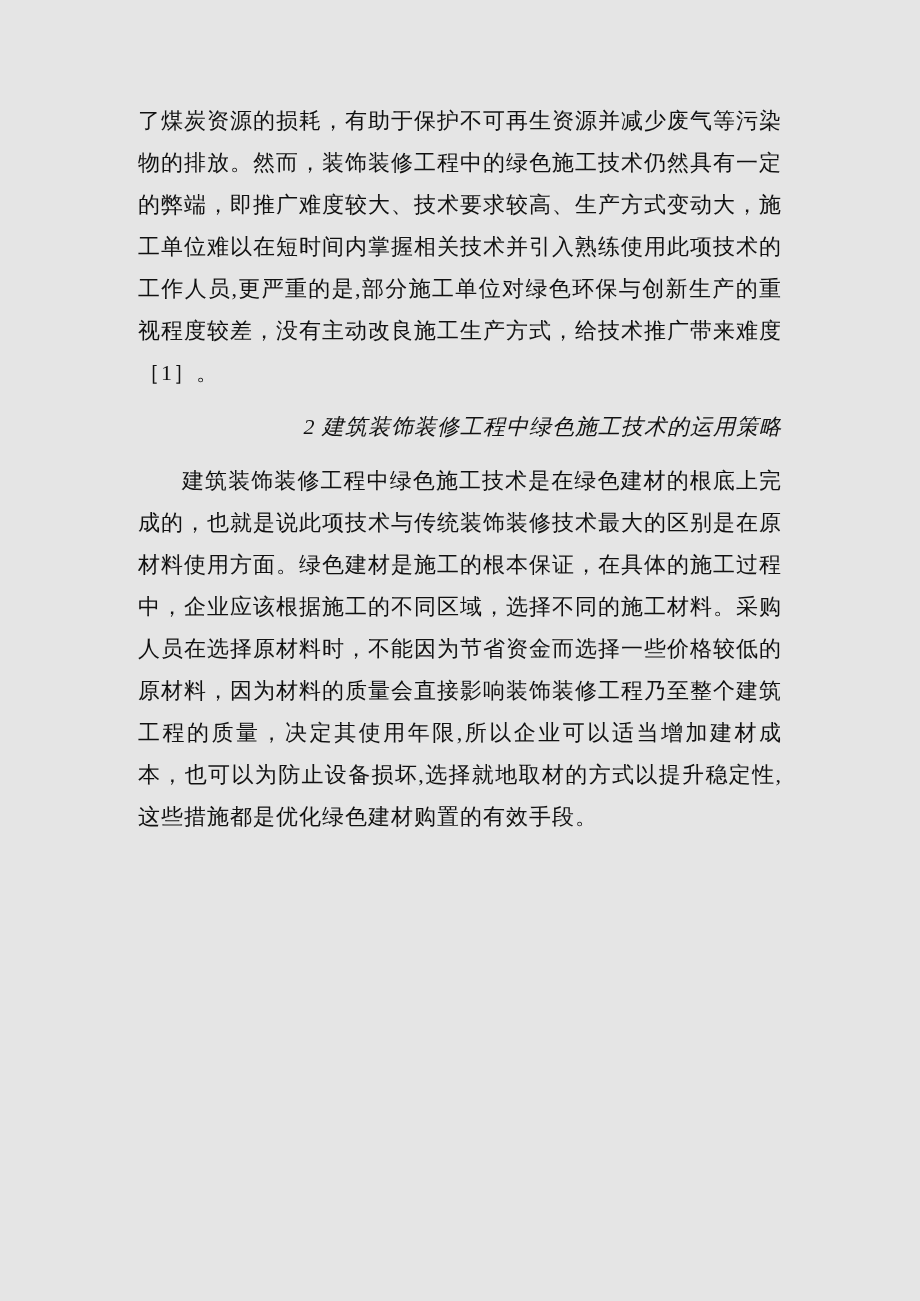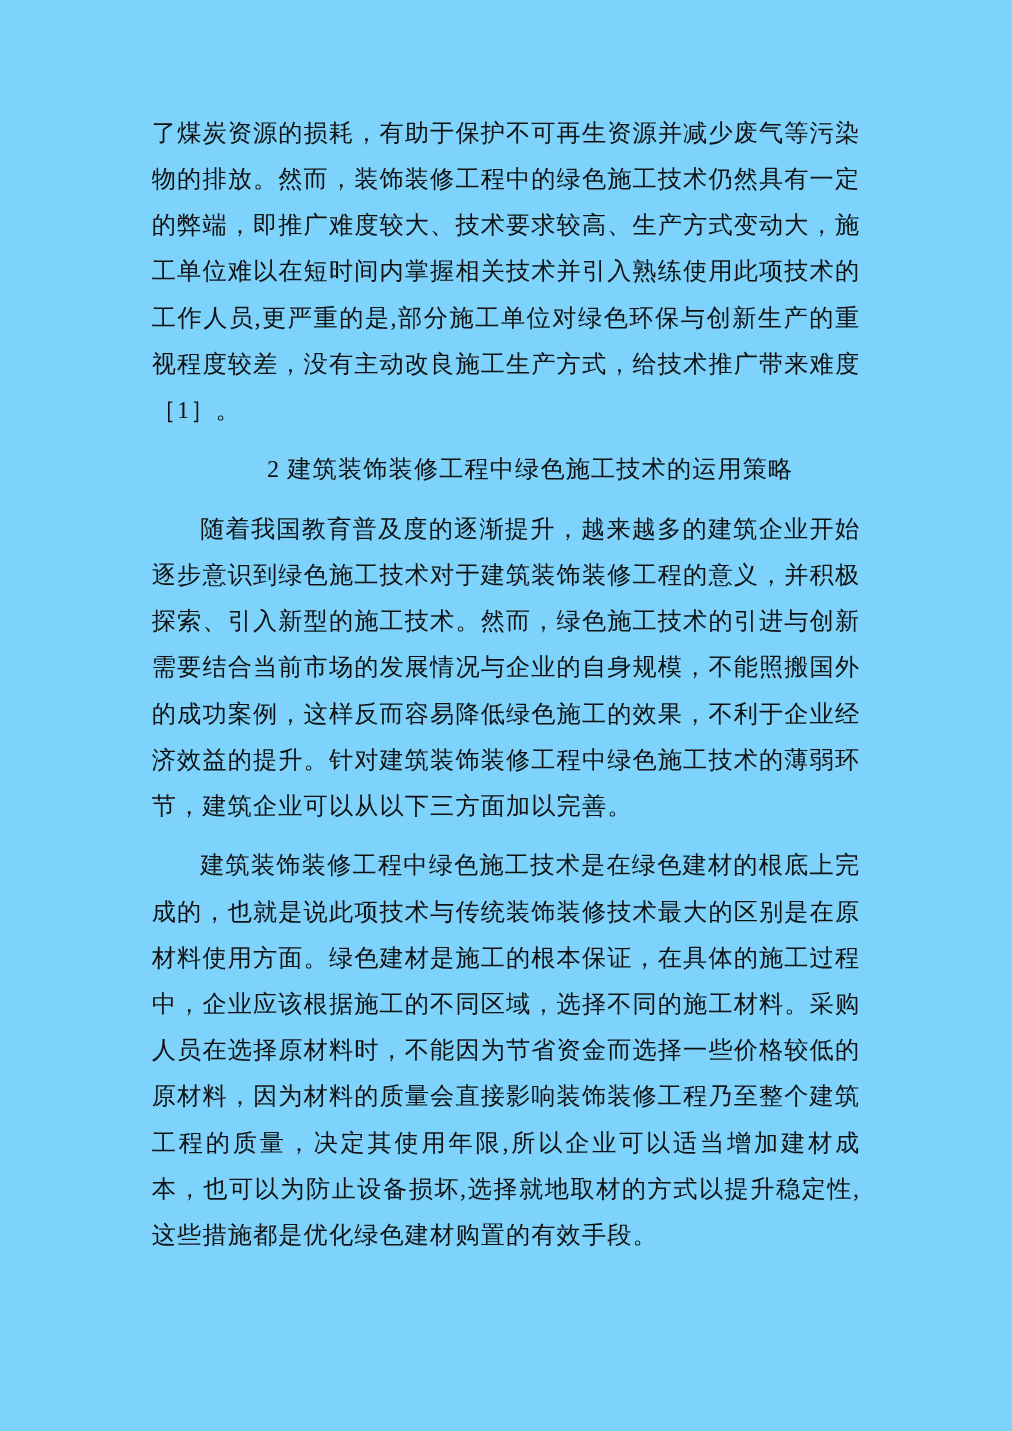--- a/index.html
+++ b/index.html
@@ -12,47 +12,47 @@
     height: 1301px;
     overflow: hidden;
     font-family: "Liberation Serif", "DejaVu Serif", serif;
     color: #111111;
   }
   .page {
     box-sizing: border-box;
     width: 920px;
     height: 1301px;
     padding: 100px 138px 0 138px;
-    background: #7dd3fc;
+    background: #e5e5e5;
   }
   .block {
     margin: 0 0 12px 0;
     font-size: 22px;
     line-height: 42px;
     letter-spacing: 1px;
     text-align: justify;
     font-weight: normal;
     color: #111111;
     word-break: break-all;
   }
   .indent {
     text-indent: 2em;
   }
   .no-indent {
     text-indent: 0;
   }
   h2.block, h3.block {
-    text-align: center;
+    text-align: right;
+    font-style: italic;
   }
 </style>
 </head>
 <body>
 
 <div class="page">
   <p class="block no-indent">了煤炭资源的损耗，有助于保护不可再生资源并减少废气等污染物的排放。然而，装饰装修工程中的绿色施工技术仍然具有一定的弊端，即推广难度较大、技术要求较高、生产方式变动大，施工单位难以在短时间内掌握相关技术并引入熟练使用此项技术的工作人员,更严重的是,部分施工单位对绿色环保与创新生产的重视程度较差，没有主动改良施工生产方式，给技术推广带来难度［1］。</p>
 
   <h2 class="block indent">2 建筑装饰装修工程中绿色施工技术的运用策略</h2>
 
-  <p class="block indent">随着我国教育普及度的逐渐提升，越来越多的建筑企业开始逐步意识到绿色施工技术对于建筑装饰装修工程的意义，并积极探索、引入新型的施工技术。然而，绿色施工技术的引进与创新需要结合当前市场的发展情况与企业的自身规模，不能照搬国外的成功案例，这样反而容易降低绿色施工的效果，不利于企业经济效益的提升。针对建筑装饰装修工程中绿色施工技术的薄弱环节，建筑企业可以从以下三方面加以完善。</p>
 
 
   <p class="block indent">建筑装饰装修工程中绿色施工技术是在绿色建材的根底上完成的，也就是说此项技术与传统装饰装修技术最大的区别是在原材料使用方面。绿色建材是施工的根本保证，在具体的施工过程中，企业应该根据施工的不同区域，选择不同的施工材料。采购人员在选择原材料时，不能因为节省资金而选择一些价格较低的原材料，因为材料的质量会直接影响装饰装修工程乃至整个建筑工程的质量，决定其使用年限,所以企业可以适当增加建材成本，也可以为防止设备损坏,选择就地取材的方式以提升稳定性,这些措施都是优化绿色建材购置的有效手段。</p>
 </div>
 
 </body></html>

